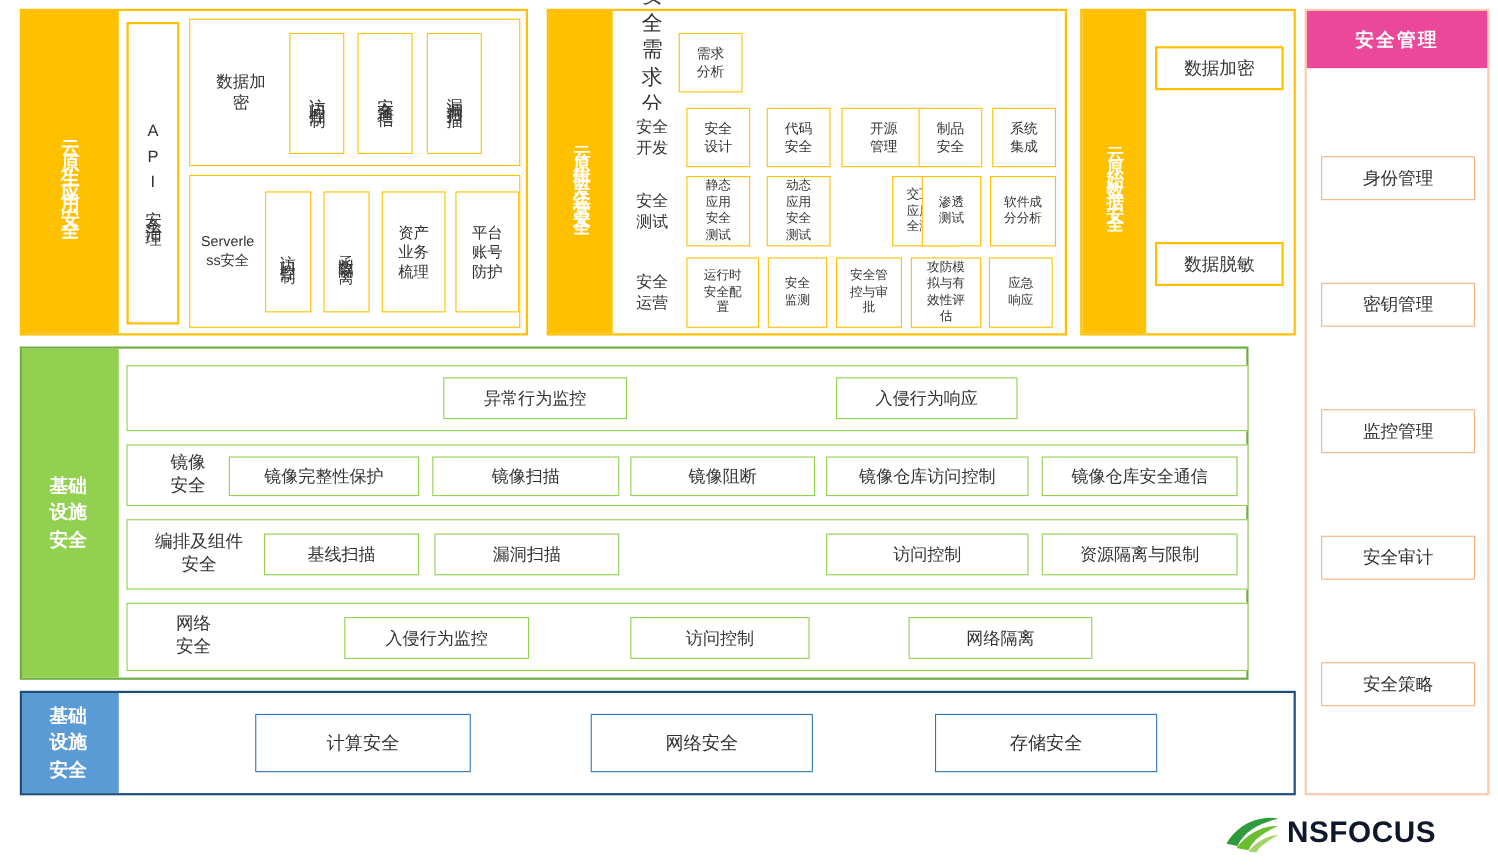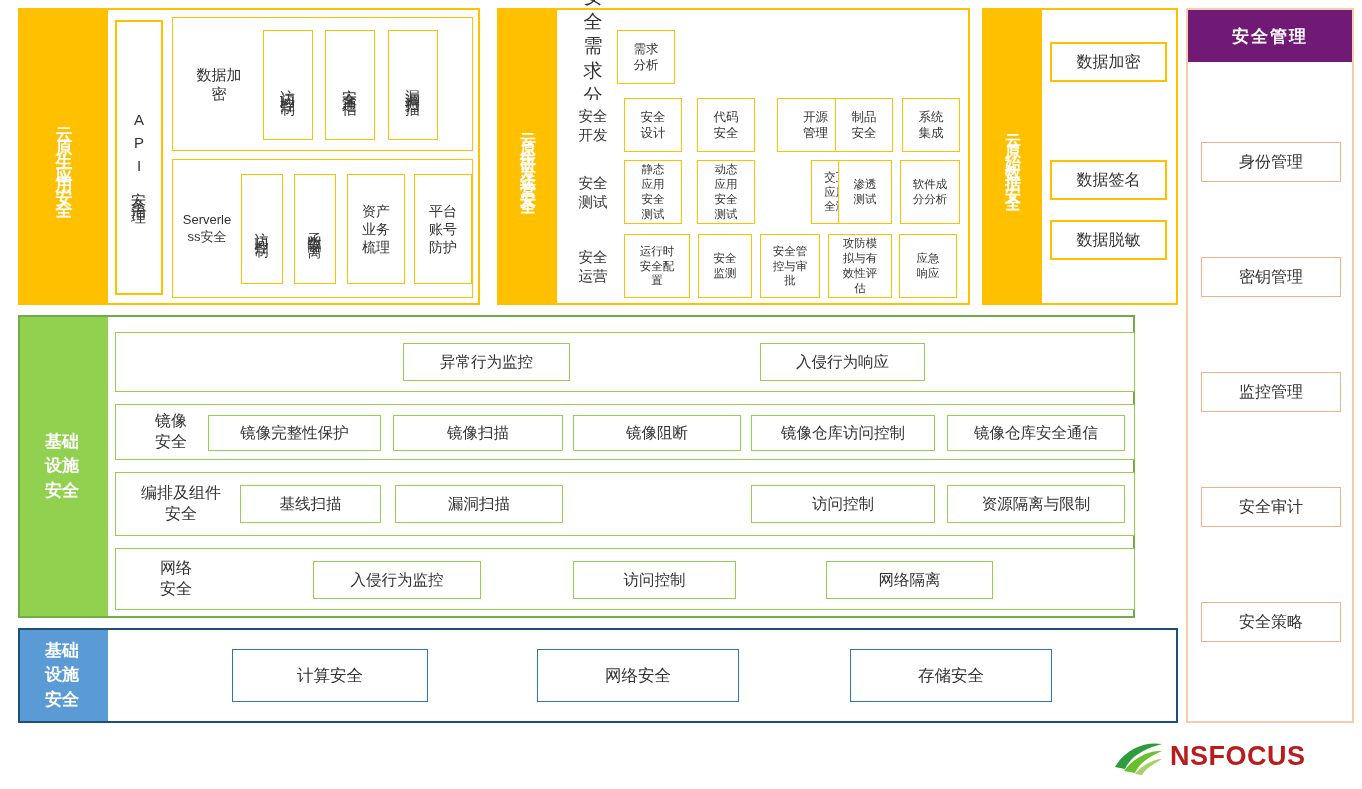--- a/index.html
+++ b/index.html
@@ -19,21 +19,21 @@
   .pb  { border:1.5px solid #F4B183; }
   .v-text { writing-mode:vertical-rl; text-orientation:upright; letter-spacing:4px; line-height:1; }
   .wrap { word-break:break-all; line-height:1.3; display:inline-block; }
   .sidebar { position:absolute; left:0; top:0; bottom:0; display:flex; align-items:center; justify-content:center; color:#fff; font-weight:bold; }
   .orangebg { background:#FFC000; }
   .greenbg  { background:#92D050; }
   .bluebg   { background:#5B9BD5; }
   .grow { position:absolute; left:95px; width:1020px; background:#fff; border:1.5px solid #92D050; }
   .rowlabel { position:absolute; top:0; bottom:0; display:flex; align-items:center; justify-content:center; text-align:center; font-size:16px; color:#333; }
   .logo { position:absolute; left:1112px; top:736px; display:flex; align-items:center; gap:6px; }
-  .logo-text { font-size:27px; font-weight:800; color:#b91c1c; letter-spacing:.5px; }
+  .logo-text { font-size:27px; font-weight:800; color:#0f172a; letter-spacing:.5px; }
 </style>
 </head>
 <body>
 
 <div class="canvas">
 
   <div class="abs ob" style="left:18px; top:8px; width:462px; height:297px; background:#fff;">
     <div class="sidebar orangebg" style="width:88px;">
       <span class="v-text" style="font-size:17px; letter-spacing:12px;">云原生应用安全</span>
     </div>
@@ -96,21 +96,21 @@
     <div class="box ob1" style="left:118px; top:20px; width:58px; height:54px; font-size:12.5px;">
       <span class="wrap" style="width:28px;">需求分析</span>
     </div>
 
     <div class="box ob1" style="left:125px; top:88px; width:58px; height:54px; font-size:12.5px;">
       <span class="wrap" style="width:28px;">安全设计</span>
     </div>
     <div class="box ob1" style="left:198px; top:88px; width:58px; height:54px; font-size:12.5px;">
       <span class="wrap" style="width:28px;">代码安全</span>
     </div>
-    <div class="box ob1" style="left:266px; top:88px; width:77px; height:54px; font-size:12.5px;margin-left:12px;">
+    <div class="box ob1" style="left:266px; top:88px; width:77px; height:54px; font-size:12.5px;">
       <span class="wrap" style="width:28px;">开源管理</span>
     </div>
     <div class="box ob1" style="left:336px; top:88px; width:58px; height:54px; font-size:12.5px;">
       <span class="wrap" style="width:28px;">制品安全</span>
     </div>
     <div class="box ob1" style="left:403px; top:88px; width:58px; height:54px; font-size:12.5px;">
       <span class="wrap" style="width:28px;">系统集成</span>
     </div>
 
     <div class="box ob1" style="left:125px; top:150px; width:58px; height:64px; font-size:11.5px;">
@@ -146,30 +146,27 @@
     </div>
   </div>
 
   <div class="abs ob" style="left:982px; top:8px; width:196px; height:297px; background:#fff;">
     <div class="sidebar orangebg" style="width:58px;">
       <span class="v-text" style="font-size:16px; letter-spacing:10px;">云原始数据安全</span>
     </div>
     <div class="box ob" style="left:66px; top:32px;  width:117px; height:40px; font-size:16px;">
         <span>数据加密</span>
       </div>
-    <div class="box ob" style="left:66px; top:150px; width:117px; height:40px; font-size:16px;">
-        <span>数据签名</span>
-      </div>
     <div class="box ob" style="left:66px; top:210px; width:117px; height:40px; font-size:16px;">
         <span>数据脱敏</span>
       </div>
   </div>
 
   <div class="abs pbO" style="left:1186px; top:8px; width:168px; height:715px; background:#fff;">
-    <div class="flexc" style="position:absolute; left:0; top:0; width:100%; height:52px; background:#701a75; color:#fff; font-weight:bold; font-size:17px; letter-spacing:2px;">
+    <div class="flexc" style="position:absolute; left:0; top:0; width:100%; height:52px; background:#ec4899; color:#fff; font-weight:bold; font-size:17px; letter-spacing:2px;">
       <span>安全管理</span>
     </div>
     <div class="box pb" style="left:13px; top:132px; width:140px; height:40px; font-size:16px;">
         <span>身份管理</span>
       </div>
     <div class="box pb" style="left:13px; top:247px; width:140px; height:40px; font-size:16px;">
         <span>密钥管理</span>
       </div>
     <div class="box pb" style="left:13px; top:362px; width:140px; height:40px; font-size:16px;">
         <span>监控管理</span>

